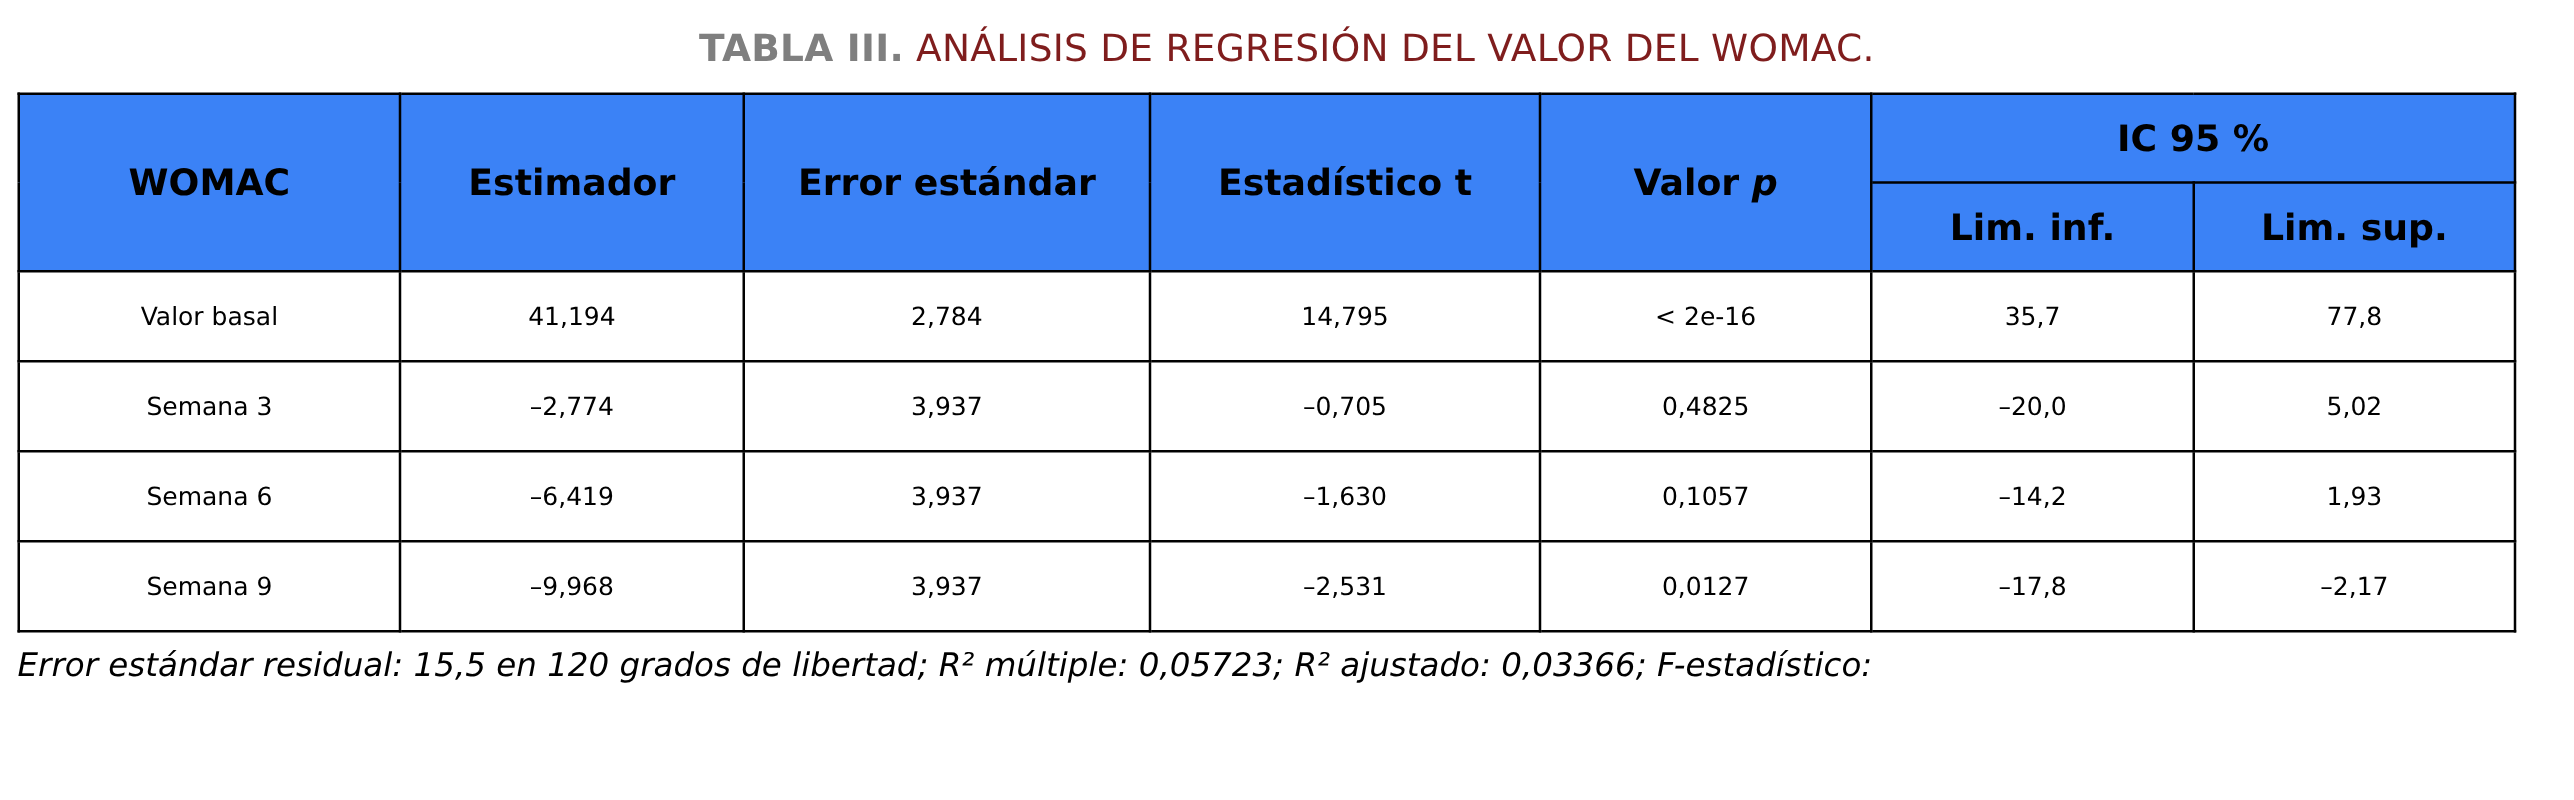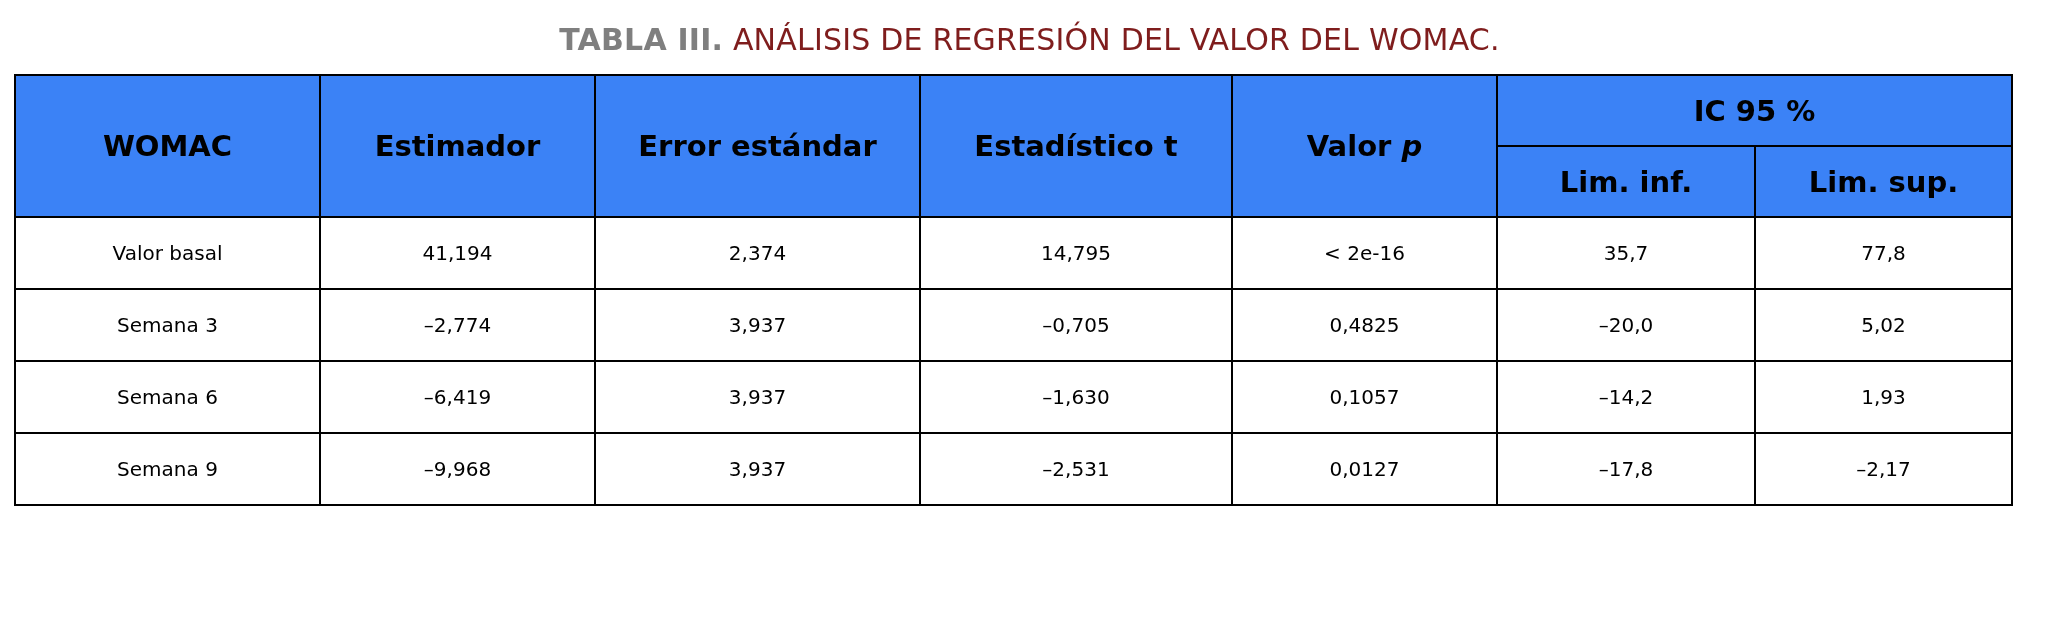--- a/index.html
+++ b/index.html
@@ -121,21 +121,21 @@
         </tr>
         <tr>
           <th>Lim. inf.</th>
           <th>Lim. sup.</th>
         </tr>
       </thead>
       <tbody>
         <tr>
           <td>Valor basal</td>
           <td>41,194</td>
-          <td>2,374</td>
+          <td>2,784</td>
           <td>14,795</td>
           <td>&lt; 2e-16</td>
           <td>35,7</td>
           <td>77,8</td>
         </tr>
         <tr>
           <td>Semana 3</td>
           <td>–2,774</td>
           <td>3,937</td>
           <td>–0,705</td>
@@ -159,15 +159,16 @@
           <td>–2,531</td>
           <td>0,0127</td>
           <td>–17,8</td>
           <td>–2,17</td>
         </tr>
       </tbody>
     </table>
   </div>
 
   <div class="notes">
+    <div>Error estándar residual: 15,5 en 120 grados de libertad; R² múltiple: 0,05723; R² ajustado: 0,03366; F-estadístico:</div>
   </div>
 
 </div>
 
 </body></html>

